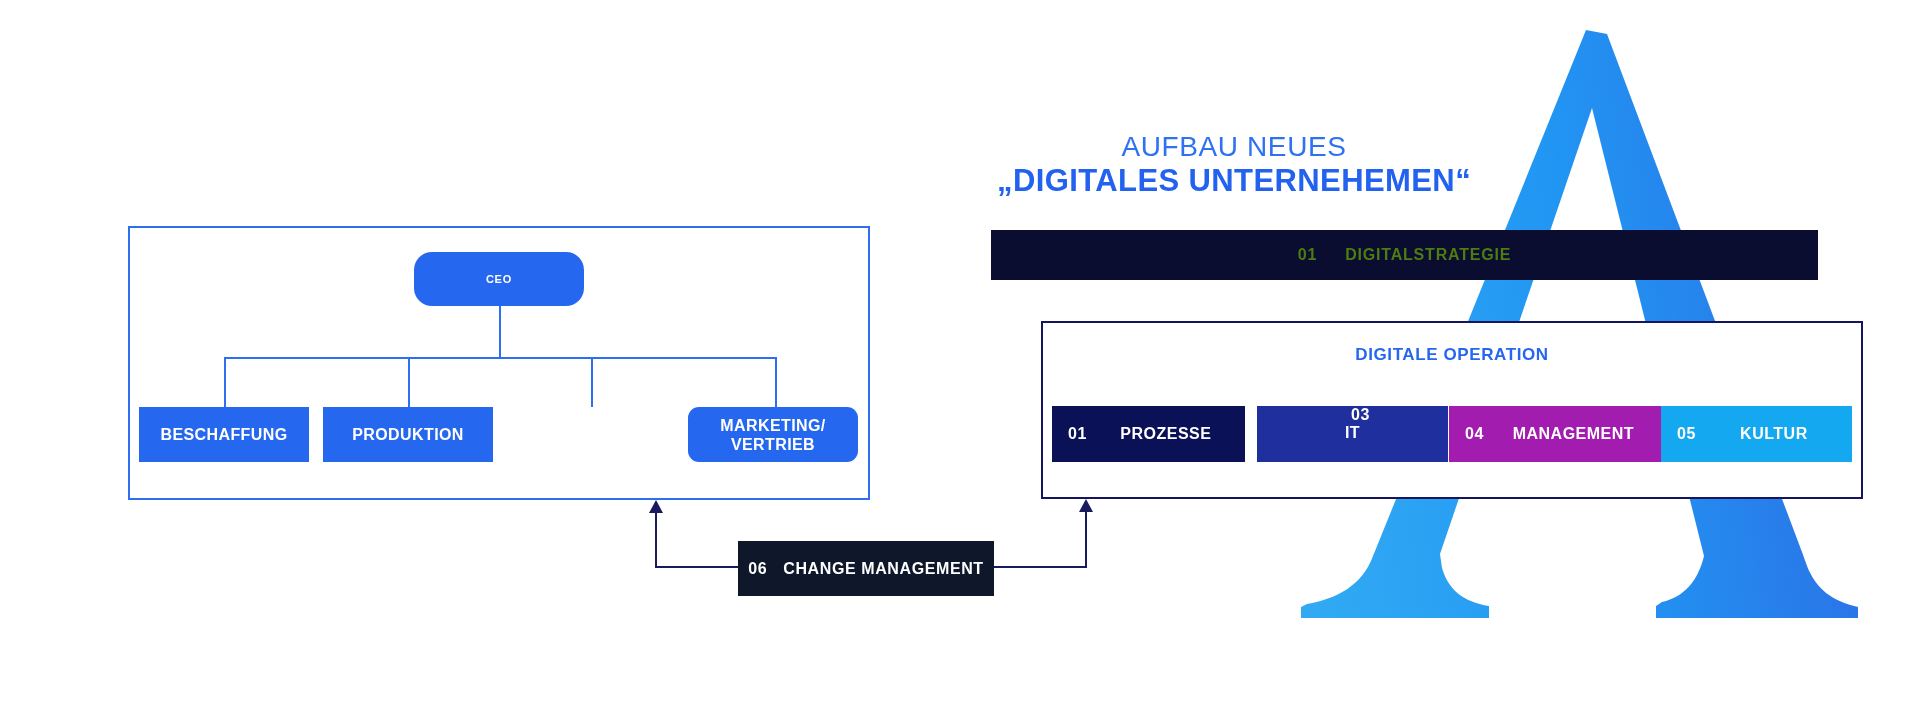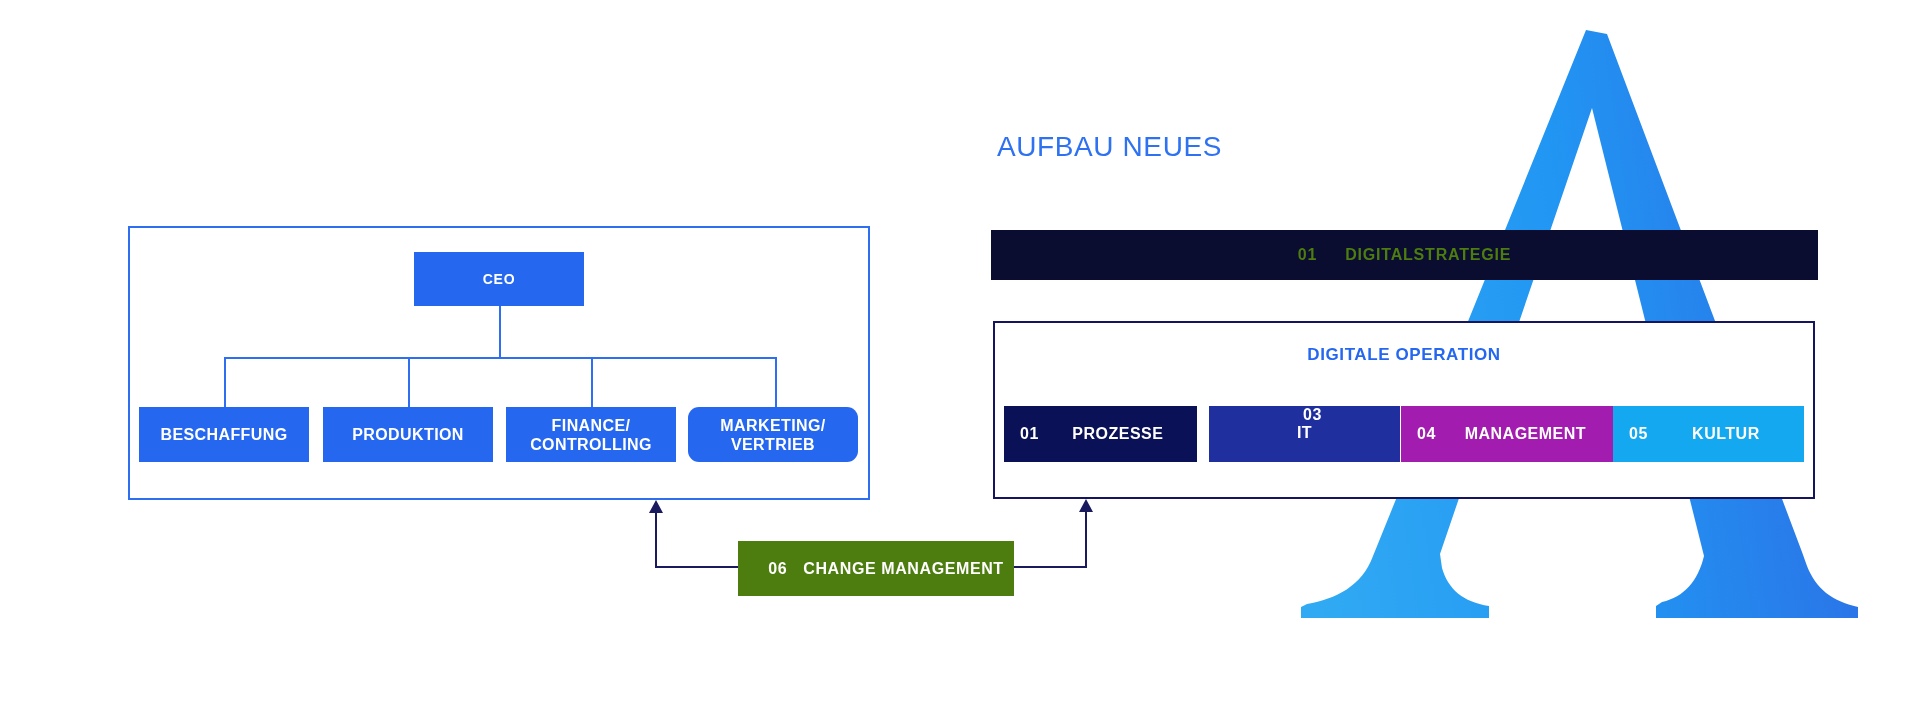--- a/index.html
+++ b/index.html
@@ -13,21 +13,21 @@
   
   .title-block{position:absolute;top:130px;}
   .eyebrow{font-size:28px;font-weight:400;letter-spacing:0.6px;line-height:33px;}
   .big-title{font-size:31px;font-weight:700;letter-spacing:0.4px;line-height:36px;}
 
   
   .org-box{left:128px;top:226px;width:742px;height:274px;border:2px solid #2E6FF2;
            box-sizing:border-box;background:transparent;}
   .blue-box{background:#2667EF;color:#ffffff;display:flex;align-items:center;justify-content:center;
             font-weight:700;box-sizing:border-box;}
-  .ceo{left:284px;top:24px;width:170px;height:54px;font-size:14px;letter-spacing:0.8px;}
+  .ceo{left:284px;top:24px;width:170px;height:54px;font-size:11px;letter-spacing:0.8px;border-radius:18px;}
   .dept{top:179px;width:170px;height:55px;flex-direction:column;font-size:16px;
         letter-spacing:0.4px;line-height:19px;text-align:center;}
   .dept span{display:block;}
   .oline{background:#2E6FF2;}
 
   
   .strategy-bar{left:991px;top:230px;width:827px;height:50px;background:#0B0D30;color:#4d7c0f;
                 display:flex;align-items:center;justify-content:center;gap:28px;
                 font-size:16px;font-weight:700;letter-spacing:0.8px;}
   .op-box{left:993px;top:321px;width:822px;height:178px;border:2px solid #14155E;
@@ -74,20 +74,21 @@
          L 1858 618 L 1858 607
          C 1832 601 1816 589 1807 566
          L 1802 552
          L 1607 34
          Z"></path>
   </svg>
 
 
   <div class="title-block" style="left:997px;">
     <div class="eyebrow" style="color: rgb(46, 114, 242); text-align: center;">AUFBAU NEUES</div>
+    <div class="big-title" style="color: rgb(34, 98, 239);">„DIGITALES UNTERNEHEMEN“</div>
   </div>
 
   <div class="abs org-box" style="border-color: rgb(46, 111, 242);">
 
     <div class="abs blue-box ceo" style="background-color: rgb(38, 103, 239);">
       <span>CEO</span>
     </div>
 
     <div class="abs oline" style="left: 369px; top: 78px; width: 2px; height: 53px; background-color: rgb(46, 111, 242);"></div>
     <div class="abs oline" style="left: 94px; top: 129px; width: 553px; height: 2px; background-color: rgb(46, 111, 242);"></div>
@@ -97,36 +98,32 @@
     <div class="abs oline" style="left: 645px; top: 129px; width: 2px; height: 50px; background-color: rgb(46, 111, 242);"></div>
 
     <div class="abs blue-box dept" style="left: 9px; background-color: rgb(38, 103, 239);">
       <span>BESCHAFFUNG</span>
       <span></span>
     </div>
     <div class="abs blue-box dept" style="left: 193px; background-color: rgb(38, 103, 239);">
       <span>PRODUKTION</span>
       <span></span>
     </div>
-    <div class="abs blue-box dept" style="left: 376px; background-color: rgb(38, 103, 239);">
-      <span>FINANCE/</span>
-      <span>CONTROLLING</span>
-    </div>
     <div class="abs blue-box dept" style="left: 558px; background-color: rgb(38, 103, 239); border-radius: 11px;">
       <span>MARKETING/</span>
       <span>VERTRIEB</span>
     </div>
   </div>
 
   <div class="abs strategy-bar" style="background-color: rgb(11, 13, 48);">
     <span>01</span>
     <span>DIGITALSTRATEGIE</span>
   </div>
 
-  <div class="abs op-box" style="border-color: rgb(20, 21, 94);">
+  <div class="abs op-box" style="border-color: rgb(20, 21, 94); margin-left: 48px;">
     <div class="abs op-title" style="color: rgb(38, 103, 239);">DIGITALE OPERATION</div>
 
     <div class="abs op-item" style="left: 9px; width: 193px; background-color: rgb(11, 17, 87);">
       <span class="num">01</span>
       <span class="lbl">PROZESSE</span>
     </div>
     <div class="abs op-item" style="left: 214px; width: 191px; background-color: rgb(32, 47, 158); flex-direction: column;">
       <span class="num">03</span>
       <span class="lbl">IT</span>
     </div>
@@ -139,18 +136,18 @@
       <span class="lbl">KULTUR</span>
     </div>
   </div>
 
   <div class="abs arrowhead" style="left: 649px; top: 500px; border-bottom-color: rgb(26, 26, 94);"></div>
   <div class="abs cline" style="left: 655px; top: 511px; width: 2px; height: 57px; background-color: rgb(26, 26, 94);"></div>
   <div class="abs arrowhead" style="left: 1079px; top: 499px; border-bottom-color: rgb(26, 26, 94);"></div>
   <div class="abs cline" style="left: 1085px; top: 510px; width: 2px; height: 58px; background-color: rgb(26, 26, 94);"></div>
   <div class="abs cline" style="left: 655px; top: 566px; width: 432px; height: 2px; background-color: rgb(26, 26, 94);"></div>
 
-  <div class="abs change-box" style="background-color: #4d7c0f; padding-left: 20px;">
+  <div class="abs change-box" style="background-color: #0f172a;">
     <span>06</span>
     <span>CHANGE MANAGEMENT</span>
   </div>
 
 </div>
 
 </body></html>

